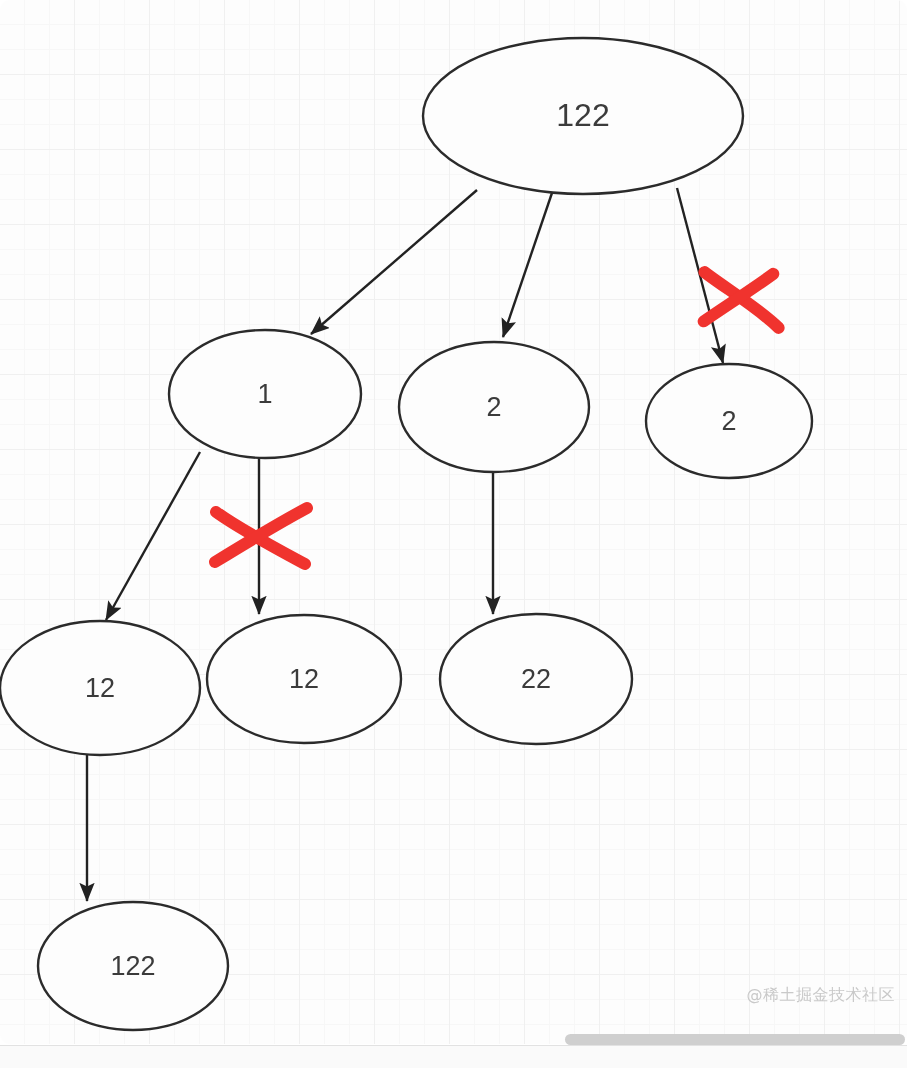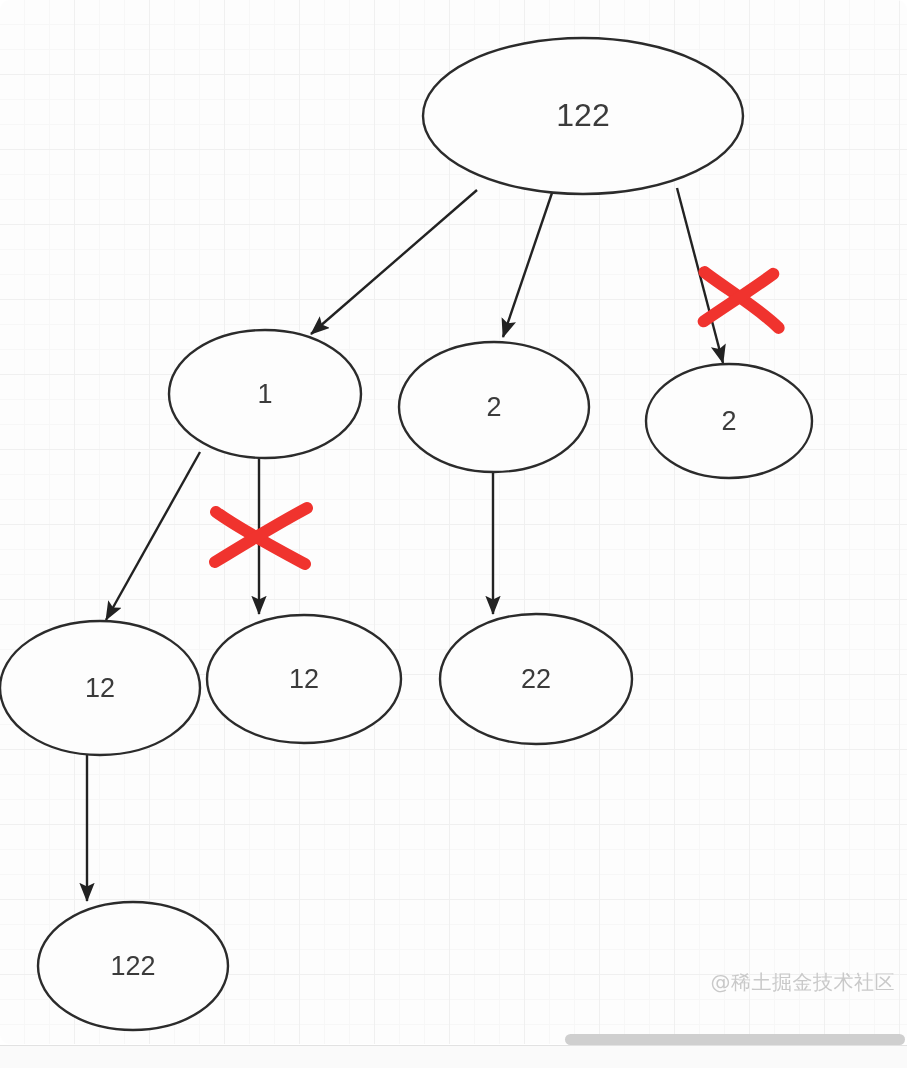--- a/index.html
+++ b/index.html
@@ -79,23 +79,23 @@
     stroke: #f0332e;
     stroke-width: 12;
     stroke-linecap: round;
     fill: none;
   }
 
   
   #watermark {
     position: absolute;
     right: 12px;
-    bottom: 48px;
+    bottom: 38px;
     font-family: "DejaVu Sans", sans-serif;
-    font-size: 20px;
+    font-size: 16px;
     color: #c9c9c9;
     letter-spacing: 0.5px;
     user-select: none;
     white-space: nowrap;
   }
 
   
   #scrollbar-track {
     position: absolute;
     left: 0;

